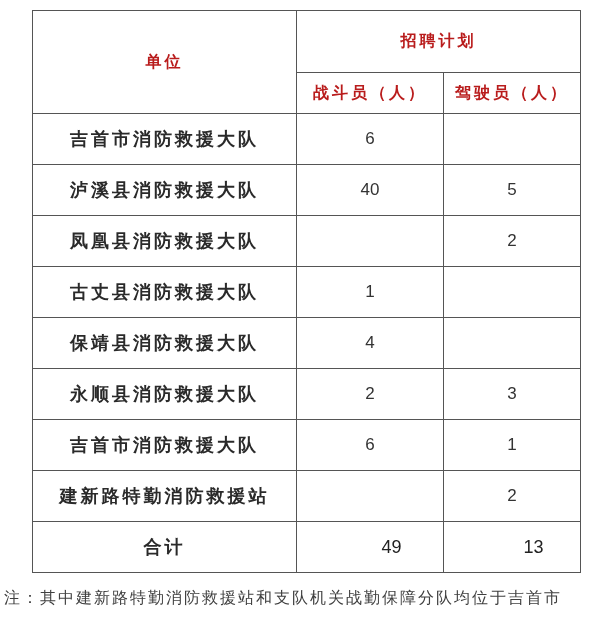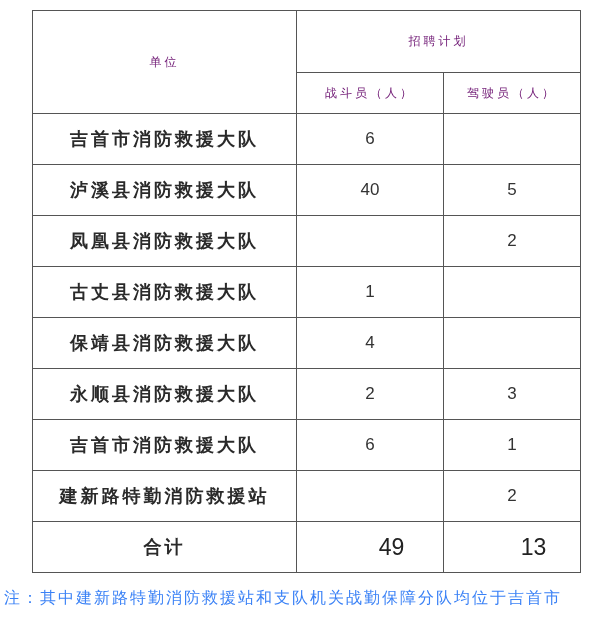--- a/index.html
+++ b/index.html
@@ -1,26 +1,26 @@
 <!DOCTYPE html>
 <html><head>
 <meta charset="utf-8">
 <style>
   html, body { margin:0; padding:0; background:#fff; }
   body { width:610px; height:619px; position:relative; overflow:hidden;
          font-family:"DejaVu Sans","Liberation Sans",sans-serif; color:#222; }
   table { position:absolute; left:32px; top:10px; border-collapse:collapse; width:548px; table-layout:fixed; }
   td, th { border:1.5px solid #555; text-align:center; vertical-align:middle; padding:0; font-weight:normal; }
-  th { font-size:12px; letter-spacing:3px; font-weight:normal; color:#701a75; }
+  th { font-size:16px; letter-spacing:3px; font-weight:bold; color:#b91c1c; }
   td.unit { font-size:18px; letter-spacing:3px; font-weight:bold; color:#2a2a2a; }
   td.num { font-family:"Liberation Sans",sans-serif; font-size:17px; color:#333; }
-  td.total-num { font-size:23px; color:#222;padding-left:43px; }
+  td.total-num { font-size:18px; color:#222;padding-left:43px; }
   tr.h1 { height:62px; } tr.h2 { height:41px; }
   tr.row { height:51px; }
-  .note { position:absolute; left:4px; top:588px; font-size:16px; letter-spacing:2px; color:#3b82f6; white-space:nowrap; }
+  .note { position:absolute; left:4px; top:588px; font-size:16px; letter-spacing:2px; color:#404040; white-space:nowrap; }
 </style>
 </head>
 <body>
 
 <table>
   <colgroup>
       <col style="width:264px">
       <col style="width:147px">
       <col style="width:137px">
     </colgroup>

